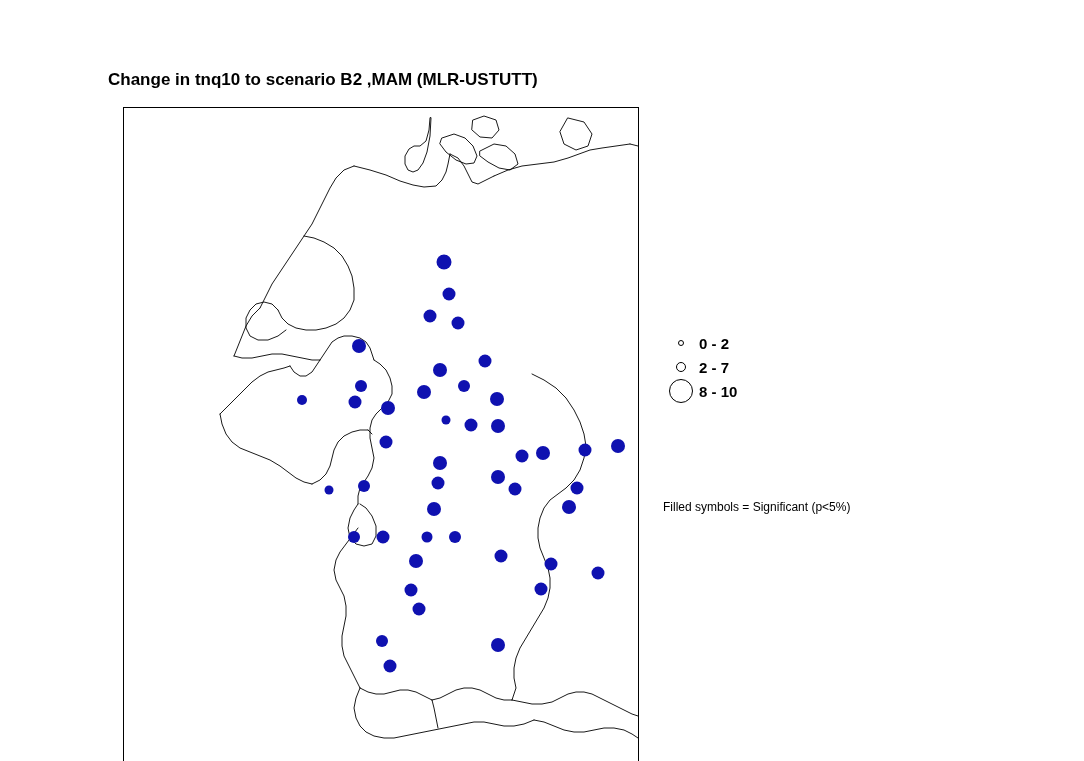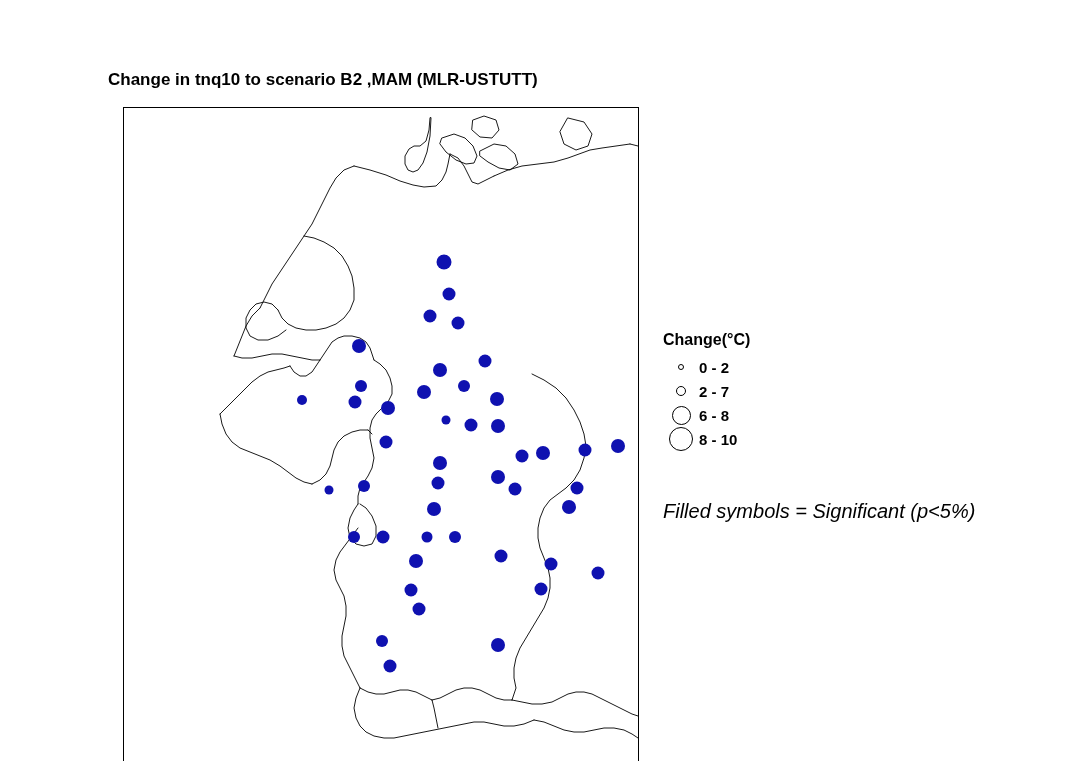--- a/index.html
+++ b/index.html
@@ -82,24 +82,23 @@
   .legend-label {
     font-size: 15px;
     font-weight: bold;
     color: #000000;
     white-space: nowrap;
   }
   #legend-note {
     position: absolute;
     left: 663px;
     top: 452px;
-    font-size: 20px;
+    font-size: 12px;
     color: #000000;
     white-space: nowrap;
-    font-style: italic;
   }
 </style>
 </head>
 <body>
 
 <div id="page">
 
   <div id="chart-title">Change in tnq10 to scenario B2 ,MAM (MLR-USTUTT)</div>
 
   <div id="map-frame">
@@ -194,42 +193,35 @@
         <div class="station-dot" style="left: 417px; top: 481px; width: 13px; height: 13px; background: rgb(15, 17, 176);"></div>
         <div class="station-dot" style="left: 287px; top: 482px; width: 13px; height: 13px; background: rgb(15, 17, 176);"></div>
         <div class="station-dot" style="left: 295px; top: 501px; width: 13px; height: 13px; background: rgb(15, 17, 176);"></div>
         <div class="station-dot" style="left: 258px; top: 533px; width: 12px; height: 12px; background: rgb(15, 17, 176);"></div>
         <div class="station-dot" style="left: 266px; top: 558px; width: 13px; height: 13px; background: rgb(15, 17, 176);"></div>
         <div class="station-dot" style="left: 374px; top: 537px; width: 14px; height: 14px; background: rgb(15, 17, 176);"></div>
       </div>
   </div>
 
   <div id="legend">
-    <div id="legend-title">Change(°C)</div>
     <div id="legend-rows">
         <div class="legend-row">
           <div class="legend-symbol-cell">
             <div class="legend-circle" style="width: 6px; height: 6px;"></div>
           </div>
           <div class="legend-label">0 - 2</div>
         </div>
         <div class="legend-row">
           <div class="legend-symbol-cell">
             <div class="legend-circle" style="width: 10px; height: 10px;"></div>
           </div>
           <div class="legend-label">2 - 7</div>
         </div>
         <div class="legend-row">
           <div class="legend-symbol-cell">
-            <div class="legend-circle" style="width: 19px; height: 19px;"></div>
-          </div>
-          <div class="legend-label">6 - 8</div>
-        </div>
-        <div class="legend-row">
-          <div class="legend-symbol-cell">
             <div class="legend-circle" style="width: 24px; height: 24px;"></div>
           </div>
           <div class="legend-label">8 - 10</div>
         </div>
       </div>
   </div>
 
   <div id="legend-note">Filled symbols = Significant (p&lt;5%)</div>
 
 </div>

